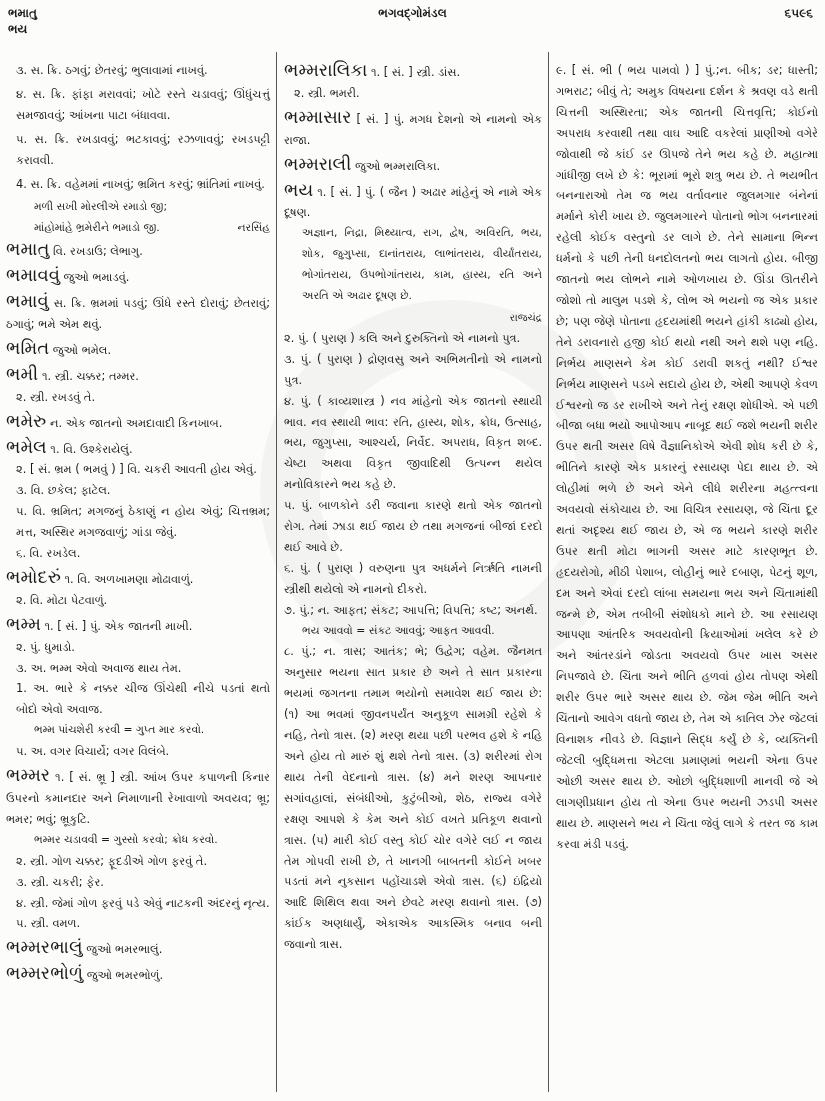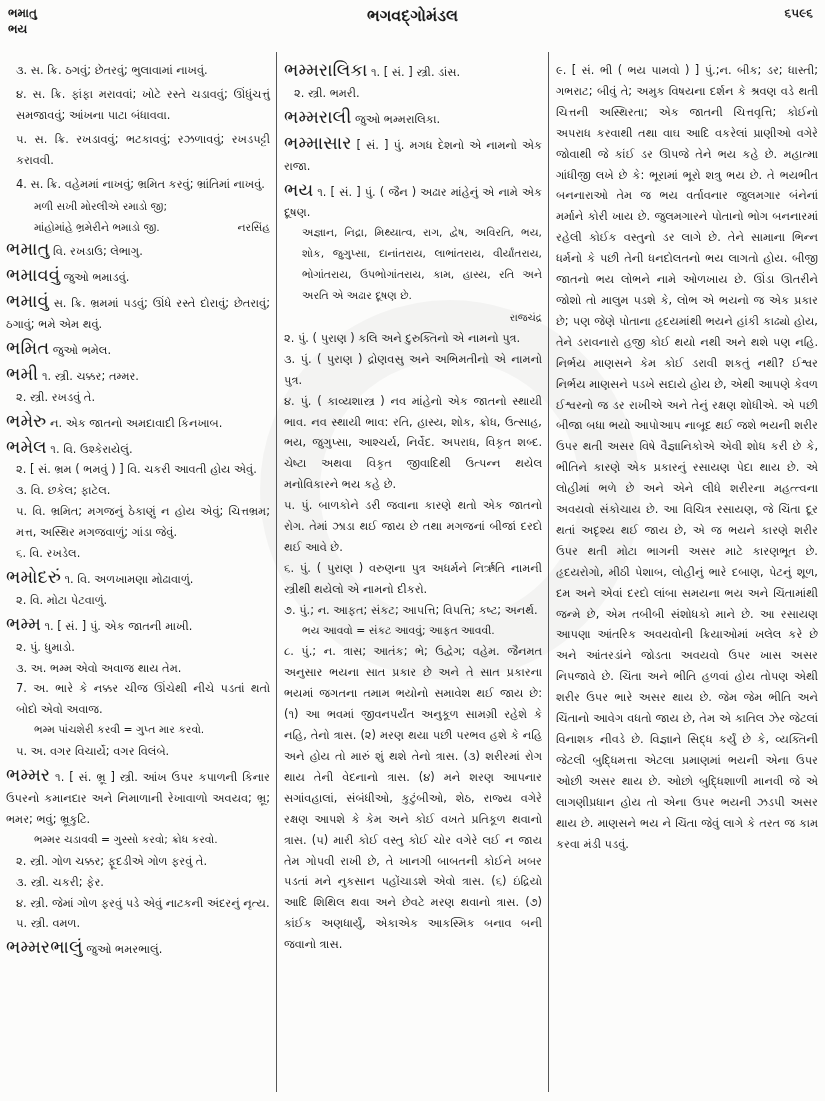--- a/index.html
+++ b/index.html
@@ -8,21 +8,21 @@
     font-family:"DejaVu Sans", sans-serif; color:#1a1a1a; position:relative;
   }
   .watermark {
     position:absolute; left:260px; top:300px; width:380px; height:380px;
     border-radius:50%; border:60px solid rgba(0,0,0,0.035); box-sizing:border-box;
     pointer-events:none;
   }
   .header { position:absolute; left:0; top:0; width:825px; height:48px; }
   .guide-l { position:absolute; left:8px; top:6px; font-size:12px; font-weight:bold; line-height:14px; }
   .guide-l div { margin-bottom:2px; }
-  .page-title { position:absolute; left:0; right:0; top:6px; text-align:center; font-size:16px; font-weight:bold; }
+  .page-title { position:absolute; left:0; right:0; top:6px; text-align:center; font-size:12px; font-weight:bold; }
   .page-no { position:absolute; right:12px; top:6px; font-size:12px; font-weight:bold; }
   .cols { position:absolute; left:0; top:52px; width:825px; height:1049px; }
   .col { position:absolute; top:8px; font-size:11.4px; line-height:20.9px; }
   .c1 { left:6px; width:264px; }
   .c2 { left:284px; width:258px; }
   .c3 { left:556px; width:262px; }
   .divider { position:absolute; top:0; width:1px; height:1040px; background:#555; }
   .d1 { left:276px; }
   .d2 { left:548px; }
   .entry { margin-bottom:3px; text-align:justify; }
@@ -68,37 +68,38 @@
     <div class="entry"><span class="hw">ભમેલ</span> <span>૧. વિ. ઉશ્કેરાયેલું.</span>
       <div class="sense">૨. [ સં. ભ્રમ ( ભમવું ) ] વિ. ચકરી આવતી હોય એવું.</div>
       <div class="sense">૩. વિ. છકેલ; ફાટેલ.</div>
       <div class="sense">૫. વિ. ભ્રમિત; મગજનું ઠેકાણું ન હોય એવું; ચિત્તભ્રમ; મત્ત, અસ્થિર મગજવાળું; ગાંડા જેવું.</div>
       <div class="sense">૬. વિ. રખડેલ.</div></div>
     <div class="entry"><span class="hw">ભમોદરું</span> <span>૧. વિ. અળખામણા મોઢાવાળું.</span>
       <div class="sense">૨. વિ. મોટા પેટવાળું.</div></div>
     <div class="entry"><span class="hw">ભમ્મ</span> <span>૧. [ સં. ] પું. એક જાતની માખી.</span>
       <div class="sense">૨. પું. ધુમાડો.</div>
       <div class="sense">૩. અ. ભમ્મ એવો અવાજ થાય તેમ.</div>
-      <div class="sense">7. અ. ભારે કે નક્કર ચીજ ઊંચેથી નીચે પડતાં થતો બોદો એવો અવાજ.</div>
+      <div class="sense">1. અ. ભારે કે નક્કર ચીજ ઊંચેથી નીચે પડતાં થતો બોદો એવો અવાજ.</div>
       <div class="quote">ભમ્મ પાંચશેરી કરવી = ગુપ્ત માર કરવો.</div>
       <div class="sense">૫. અ. વગર વિચાર્યે; વગર વિલંબે.</div></div>
     <div class="entry"><span class="hw">ભમ્મર</span> <span>૧. [ સં. ભ્રૂ ] સ્ત્રી. આંખ ઉપર કપાળની કિનાર ઉપરનો કમાનદાર અને નિમાળાની રેખાવાળો અવયવ; ભ્રૂ; ભમર; ભવું; ભ્રૂકુટિ.</span>
       <div class="quote">ભમ્મર ચડાવવી = ગુસ્સો કરવો; ક્રોધ કરવો.</div>
       <div class="sense">૨. સ્ત્રી. ગોળ ચક્કર; ફૂદડીએ ગોળ ફરવું તે.</div>
       <div class="sense">૩. સ્ત્રી. ચકરી; ફેર.</div>
       <div class="sense">૪. સ્ત્રી. જેમાં ગોળ ફરવું પડે એવું નાટકની અંદરનું નૃત્ય.</div>
       <div class="sense">૫. સ્ત્રી. વમળ.</div></div>
     <div class="entry"><span class="hw">ભમ્મરભાલું</span> <span>જુઓ ભમરભાલું.</span></div>
+    <div class="entry"><span class="hw">ભમ્મરભોળું</span> <span>જુઓ ભમરભોળું.</span></div>
   </div>
 
   <div class="col c2">
     <div class="entry"><span class="hw">ભમ્મરાલિકા</span> <span>૧. [ સં. ] સ્ત્રી. ડાંસ.</span>
       <div class="sense">૨. સ્ત્રી. ભમરી.</div></div>
+    <div class="entry"><span class="hw">ભમ્માસાર</span> <span>[ સં. ] પું. મગધ દેશનો એ નામનો એક રાજા.</span></div>
     <div class="entry"><span class="hw">ભમ્મરાલી</span> <span>જુઓ ભમ્મરાલિકા.</span></div>
-    <div class="entry"><span class="hw">ભમ્માસાર</span> <span>[ સં. ] પું. મગધ દેશનો એ નામનો એક રાજા.</span></div>
     <div class="entry"><span class="hw">ભય</span> <span>૧. [ સં. ] પું. ( જૈન ) અઢાર માંહેનું એ નામે એક દૂષણ.</span>
       <div class="quote" style="padding-left:18px">અજ્ઞાન, નિદ્રા, મિથ્યાત્વ, રાગ, દ્વેષ, અવિરતિ, ભય, શોક, જુગુપ્સા, દાનાંતરાય, લાભાંતરાય, વીર્યાંતરાય, ભોગાંતરાય, ઉપભોગાંતરાય, કામ, હાસ્ય, રતિ અને અરતિ એ અઢાર દૂષણ છે.</div>
       <div class="src">રાજચંદ્ર</div>
       <div class="sense flush">૨. પું. ( પુરાણ ) કલિ અને દુરુક્તિનો એ નામનો પુત્ર.</div>
       <div class="sense flush">૩. પું. ( પુરાણ ) દ્રોણવસુ અને અભિમતીનો એ નામનો પુત્ર.</div>
       <div class="sense flush">૪. પું. ( કાવ્યશાસ્ત્ર ) નવ માંહેનો એક જાતનો સ્થાયી ભાવ. નવ સ્થાયી ભાવ: રતિ, હાસ્ય, શોક, ક્રોધ, ઉત્સાહ, ભય, જુગુપ્સા, આશ્ચર્ય, નિર્વેદ. અપરાધ, વિકૃત શબ્દ. ચેષ્ટા અથવા વિકૃત જીવાદિથી ઉત્પન્ન થયેલ મનોવિકારને ભય કહે છે.</div>
       <div class="sense flush">૫. પું. બાળકોને ડરી જવાના કારણે થતો એક જાતનો રોગ. તેમાં ઝાડા થઈ જાય છે તથા મગજનાં બીજાં દરદો થઈ આવે છે.</div>
       <div class="sense flush">૬. પું. ( પુરાણ ) વરુણના પુત્ર અધર્મને નિર્ઋતિ નામની સ્ત્રીથી થયેલો એ નામનો દીકરો.</div>
       <div class="sense flush">૭. પું.; ન. આફત; સંકટ; આપત્તિ; વિપત્તિ; કષ્ટ; અનર્થ.</div>
       <div class="quote" style="padding-left:18px">ભય આવવો = સંકટ આવવું; આફત આવવી.</div>

